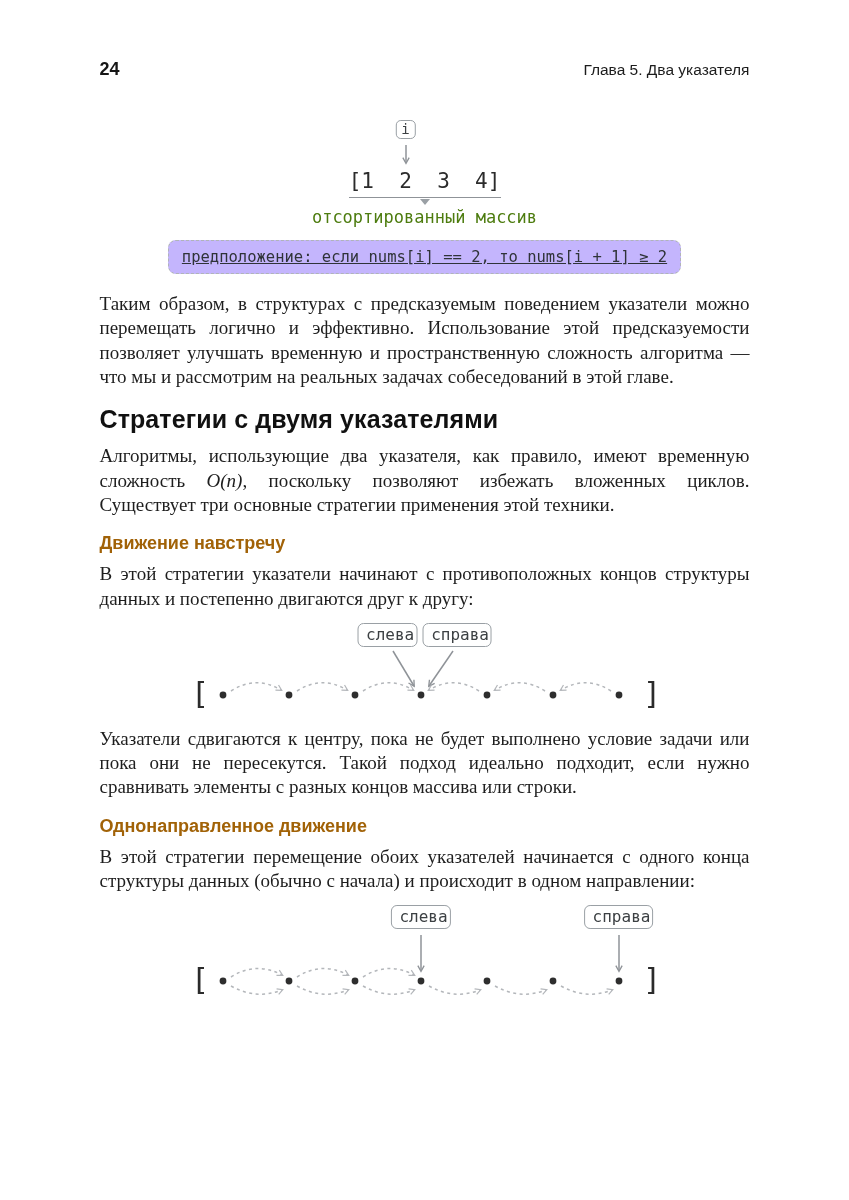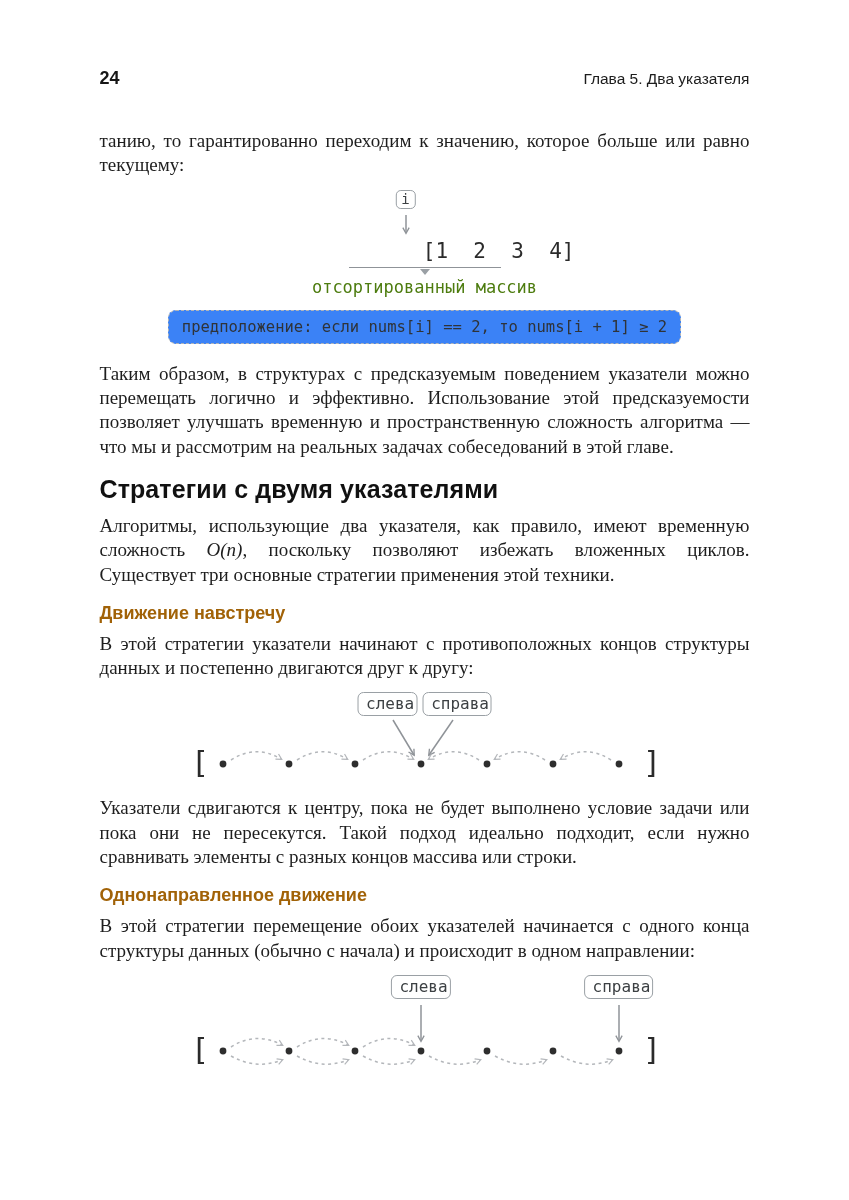--- a/index.html
+++ b/index.html
@@ -1,21 +1,21 @@
 <!DOCTYPE html>
 <html><head>
 <meta charset="utf-8">
 <style>
   html,body{margin:0;padding:0;}
   body{
     width:849px;height:1200px;background:#ffffff;overflow:hidden;
     font-family:"Liberation Serif", serif;color:#1e1e1e;
     -webkit-font-smoothing:antialiased;
   }
-  .content{width:650px;margin:12px auto;padding-top:56px;}
+  .content{width:650px;margin:3px auto;padding-top:56px;}
   .page-header{
     display:flex;justify-content:space-between;align-items:baseline;
     font-family:"Liberation Sans", sans-serif;margin-bottom:40px;
   }
   .pagenum{font-weight:bold;font-size:18px;color:#161616;}
   .chapter{font-size:15.5px;color:#1c1c1c;}
   p.body{font-size:19px;line-height:1.28;text-align:justify;margin:0 0 12px 0;}
   h1.sec{
     font-family:"Liberation Sans", sans-serif;font-weight:bold;
     font-size:25px;color:#111;margin:16px 0 10px 0;letter-spacing:.1px;
@@ -28,41 +28,42 @@
 
   
   .diag1{position:relative;width:300px;height:110px;margin:4px auto 10px auto;}
   .ibox{
     position:absolute;left:131px;top:0;transform:translateX(-50%);
     font-family:"DejaVu Sans Mono", monospace;font-size:14px;color:#3c4043;
     border:1.5px solid #9aa0a5;border-radius:5px;padding:0 5px 1px 5px;background:#fff;
   }
   .d1arrow{position:absolute;left:131px;top:24px;transform:translateX(-50%);}
   .d1array{
-    position:absolute;top:48px;left:0;width:100%;text-align:right;
+    position:absolute;top:48px;left:0;width:100%;text-align:center;
     font-family:"DejaVu Sans Mono", monospace;font-size:21px;color:#2b2b2b;
     white-space:pre;line-height:26px;
   }
   .d1line{position:absolute;top:77px;left:74px;width:152px;border-top:1.5px solid #8f9398;}
   .d1tri{
     position:absolute;top:79px;left:150px;transform:translateX(-50%);
     width:0;height:0;border-left:5px solid transparent;border-right:5px solid transparent;
     border-top:6px solid #9aa0a5;
   }
   .d1cap{
     position:absolute;top:87px;left:0;width:100%;text-align:center;
     font-family:"DejaVu Sans Mono", monospace;font-size:17px;color:#4d7c0f;
   }
 
   
   .assumption{
-    display:table;margin:0 auto 18px auto;background:#3b82f6;
+    display:table;margin:0 auto 18px auto;background:#c4b5fd;
     border:1.5px dashed #b0b4b9;border-radius:8px;padding:7px 13px;
     font-family:"DejaVu Sans Mono", monospace;font-size:15.5px;color:#2f3338;
     white-space:pre;
+    text-decoration:underline;
   }
 
   
   .diag2,.diag3{position:relative;width:480px;margin:4px auto 8px auto;}
   .diag2{height:96px;}
   .diag3{height:104px;}
   .labels2{position:absolute;top:0;left:50%;transform:translateX(-50%);display:flex;gap:5px;}
   .pbox{
     font-family:"DejaVu Sans Mono", monospace;font-size:16px;color:#3c4043;
     border:1.5px solid #9aa0a5;border-radius:6px;padding:1px 2px 2px 8px;background:#fff;
@@ -76,21 +77,20 @@
 <body>
 
 <div class="page">
   <div class="content">
 
     <header class="page-header">
       <span class="pagenum">24</span>
       <span class="chapter">Глава 5. Два указателя</span>
     </header>
 
-    <p class="body">танию, то гарантированно переходим к значению, которое больше или равно текущему:</p>
 
     <div class="diag1">
       <span class="ibox">i</span>
       <svg class="d1arrow" width="14" height="24">
         <defs>
           <marker id="av1" viewBox="0 0 10 10" refX="7.5" refY="5" markerWidth="9" markerHeight="9" orient="auto" markerUnits="userSpaceOnUse">
             <path d="M1.5,1.5 L8,5 L1.5,8.5" fill="none" stroke="#8f9398" stroke-width="1.5"></path>
           </marker>
         </defs>
         <line x1="7" y1="1" x2="7" y2="19" stroke="#8f9398" stroke-width="1.5" marker-end="url(#av1)"></line>

